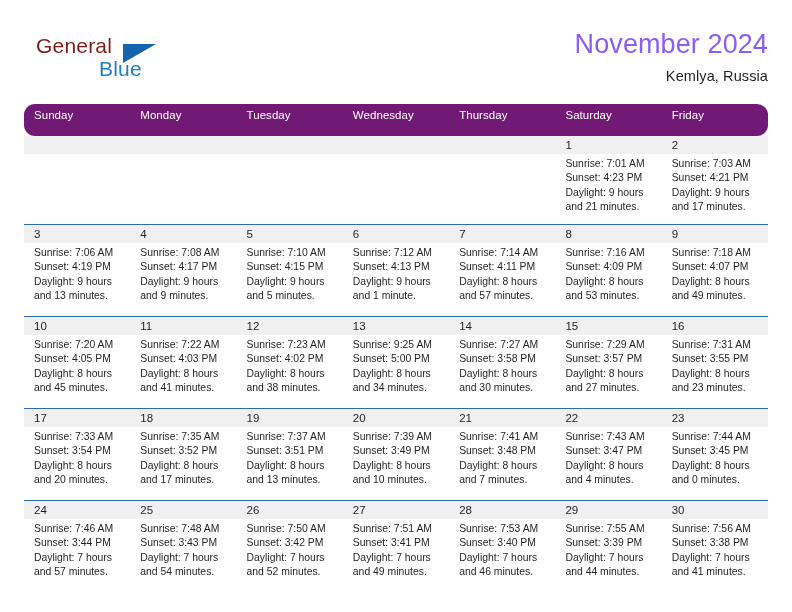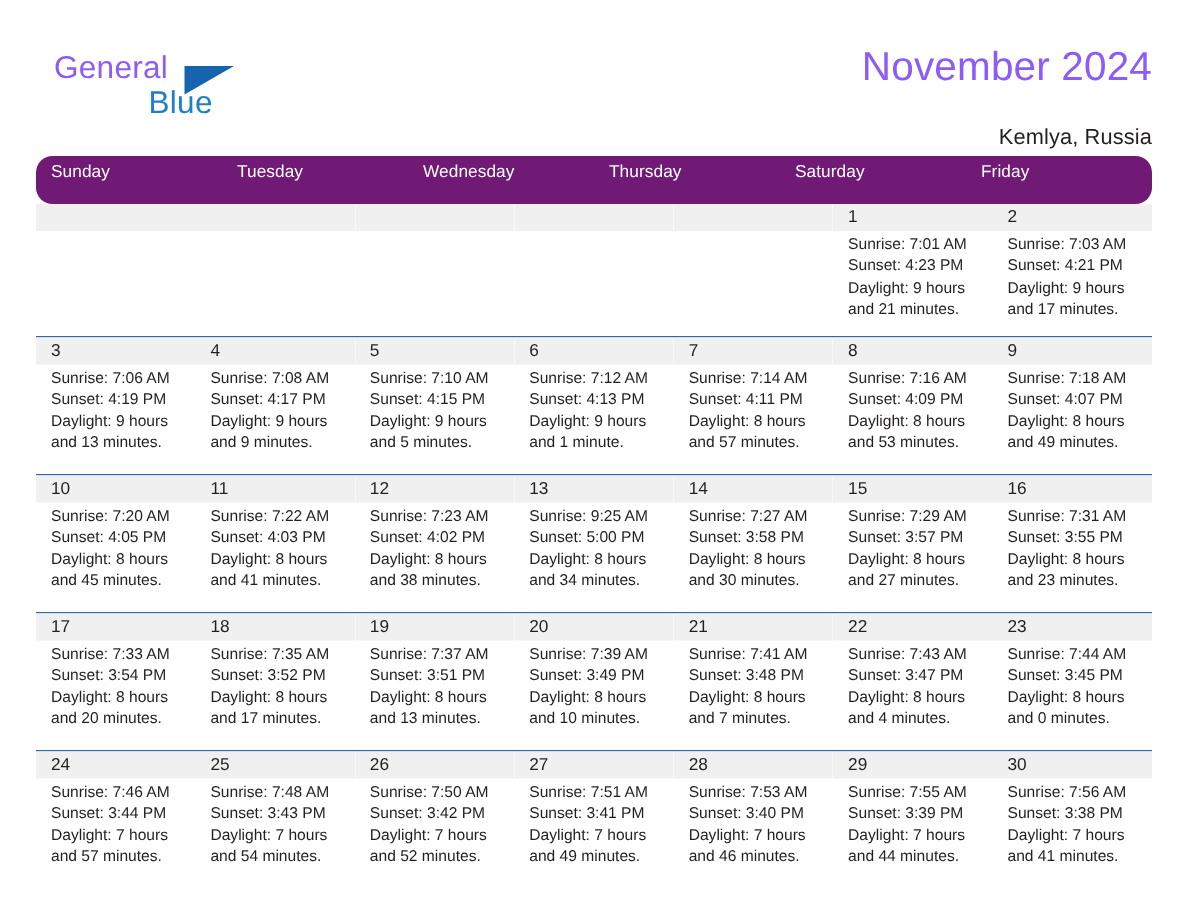--- a/index.html
+++ b/index.html
@@ -35,21 +35,21 @@
     top: 6px;
     width: 180px;
     height: 56px;
   }
   .logo-general {
     position: absolute;
     left: 0;
     top: 0;
     font-size: 21px;
     letter-spacing: .2px;
-    color: #8b5cf6;
+    color: #7f1d1d;
     font-family: "Liberation Sans", sans-serif;
   }
   .logo-blue {
     position: absolute;
     left: 63px;
     top: 23px;
     font-size: 21px;
     letter-spacing: .2px;
     color: #1f7fc6;
     font-family: "Liberation Sans", sans-serif;
@@ -73,21 +73,21 @@
     font-size: 27px;
     font-weight: normal;
     color: #8b5cf6;
     line-height: 32px;
     letter-spacing: .1px;
   }
   .cal-subtitle {
     font-size: 14.5px;
     color: #231f20;
     line-height: 20px;
-    margin-top: 22px;
+    margin-top: 6px;
     letter-spacing: .1px;
   }
 
   
   .calendar {
     position: absolute;
     left: 24px;
     top: 104px;
     width: 744px;
   }
@@ -161,20 +161,21 @@
     <div class="title-block">
       <div class="cal-title">November 2024</div>
       <div class="cal-subtitle">Kemlya, Russia</div>
     </div>
   </div>
 
   <div class="calendar">
 
     <div class="weekday-row">
       <div class="weekday">Sunday</div>
+      <div class="weekday">Monday</div>
       <div class="weekday">Tuesday</div>
       <div class="weekday">Wednesday</div>
       <div class="weekday">Thursday</div>
       <div class="weekday">Saturday</div>
       <div class="weekday">Friday</div>
     </div>
 
     <div class="week first">
       <div class="day empty">
         <div class="day-number"></div>

